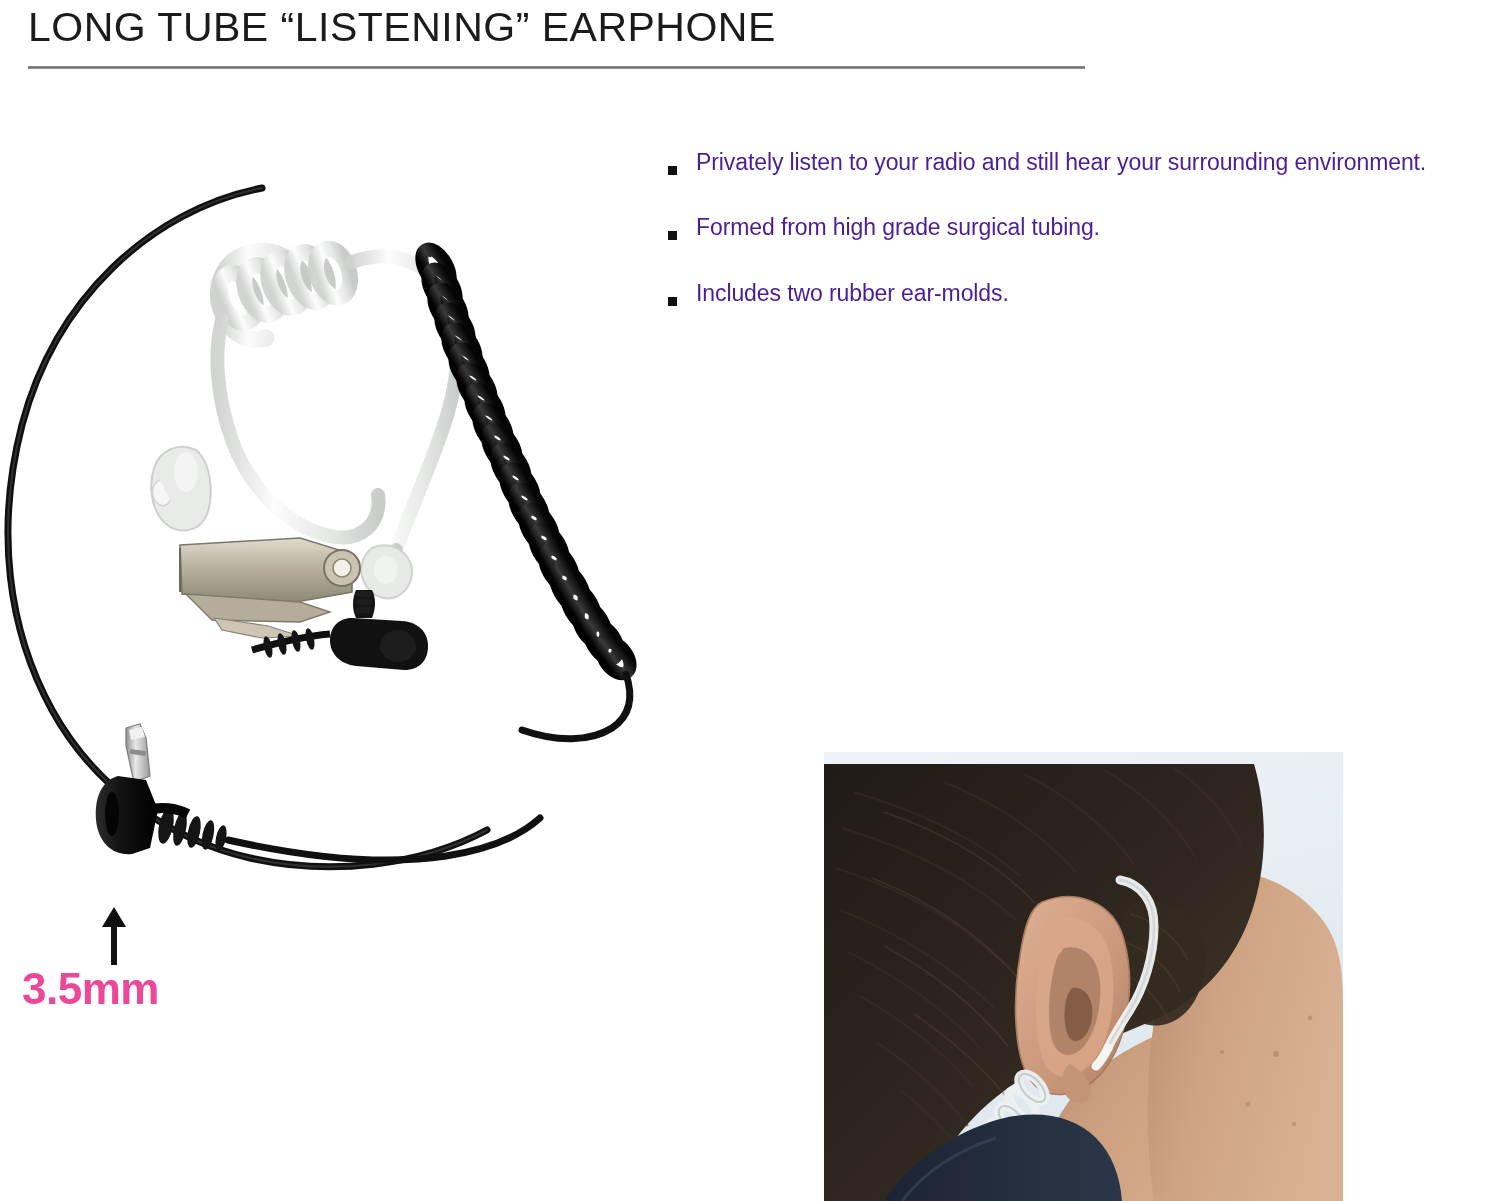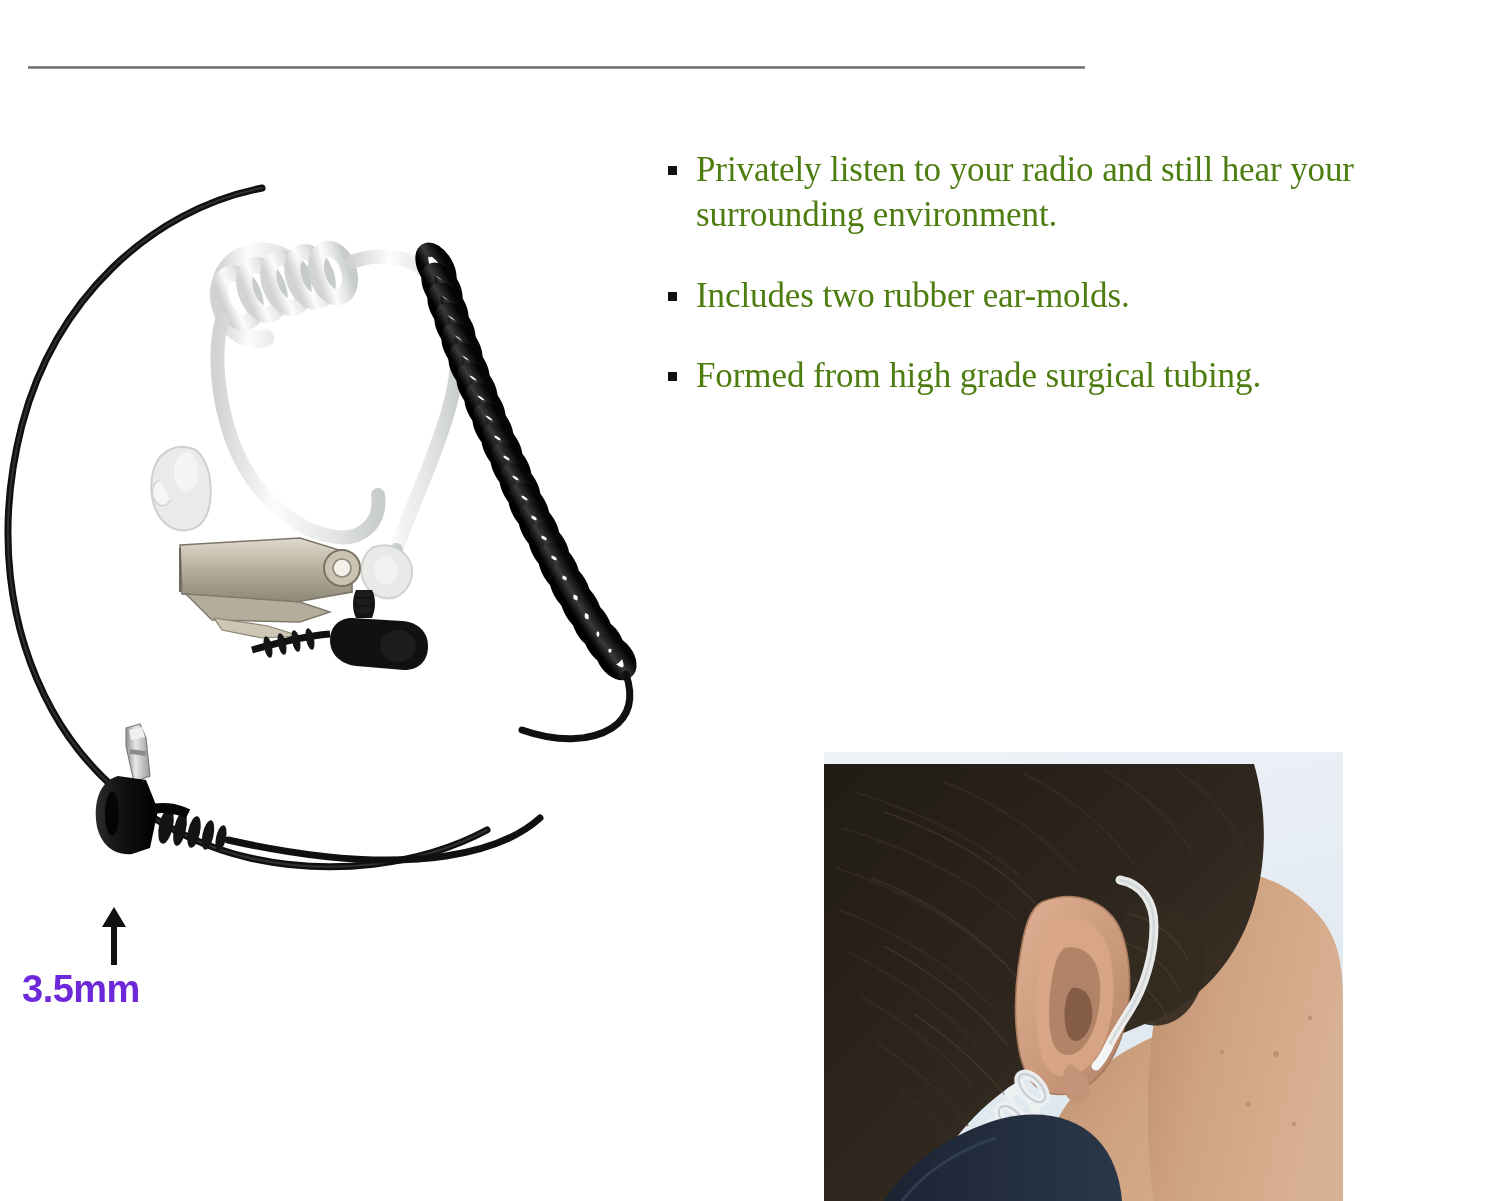--- a/index.html
+++ b/index.html
@@ -47,25 +47,24 @@
   #features {
     position: absolute;
     left: 662px;
     top: 148px;
     width: 838px;
   }
   .feature {
     position: relative;
     padding-left: 34px;
     margin-bottom: 36px;
-    color: #4d7c0f;
-    font-size: 35px;
+    color: #4c1d95;
+    font-size: 23px;
     line-height: 1.28;
     letter-spacing: -0.1px;
-    font-family: Liberation Serif, serif;
   }
   .feature:last-child { margin-bottom: 0; }
   .bullet-marker {
     position: absolute;
     left: 6px;
     top: 18px;
     width: 9px;
     height: 9px;
     background: #111111;
   }
@@ -82,23 +81,23 @@
     position: absolute;
     left: 78px;
     top: 0px;
     width: 28px;
     height: 62px;
   }
   #callout-label {
     position: absolute;
     left: 0px;
     top: 58px;
-    font-size: 38px;
+    font-size: 44px;
     font-weight: bold;
-    color: #6d28d9;
+    color: #ec4899;
     letter-spacing: -0.5px;
     line-height: 52px;
   }
 
   
   #product-photo {
     position: absolute;
     left: 0px;
     top: 150px;
     width: 680px;
@@ -116,20 +115,21 @@
     overflow: hidden;
     background: #eef2f6;
   }
   #wearing-photo svg { display: block; }
 </style>
 </head>
 <body>
 
 <div id="page">
 
+  <div id="title">LONG TUBE “LISTENING”  EARPHONE</div>
   <div id="title-rule"></div>
 
   <div id="product-photo">
     <svg width="680" height="740" viewBox="0 0 680 740" xmlns="http://www.w3.org/2000/svg">
       <defs>
         <linearGradient id="gTube" x1="0" y1="0" x2="1" y2="0">
           <stop offset="0%" stop-color="#cfd2cf"></stop>
           <stop offset="35%" stop-color="#fbfcfb"></stop>
           <stop offset="70%" stop-color="#e3e6e3"></stop>
           <stop offset="100%" stop-color="#c6cac6"></stop>
@@ -287,25 +287,25 @@
     <div id="callout-label">3.5mm</div>
   </div>
 
   <div id="features">
     <div class="feature">
       <span class="bullet-marker"></span>
       <span>Privately listen to your radio and still hear your surrounding environment.</span>
     </div>
     <div class="feature">
       <span class="bullet-marker"></span>
-      <span>Includes two rubber ear-molds.</span>
+      <span>Formed from high grade surgical tubing.</span>
     </div>
     <div class="feature">
       <span class="bullet-marker"></span>
-      <span>Formed from high grade surgical tubing.</span>
+      <span>Includes two rubber ear-molds.</span>
     </div>
   </div>
 
   <div id="wearing-photo">
     <svg width="519" height="449" viewBox="0 0 519 449" xmlns="http://www.w3.org/2000/svg">
       <defs>
         <linearGradient id="gBg" x1="0" y1="0" x2="0.3" y2="1">
           <stop offset="0%" stop-color="#eef3f8"></stop>
           <stop offset="100%" stop-color="#dde6ee"></stop>
         </linearGradient>

